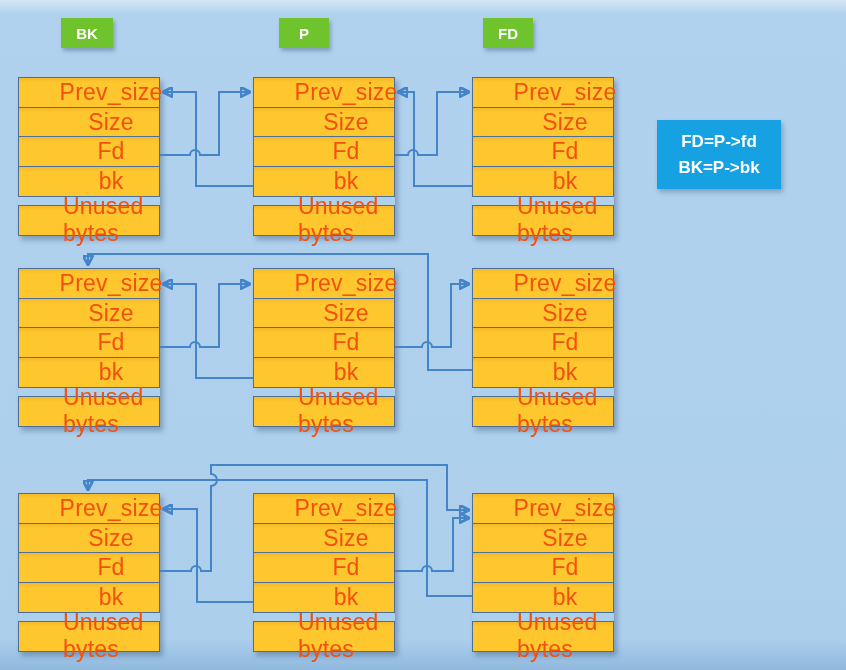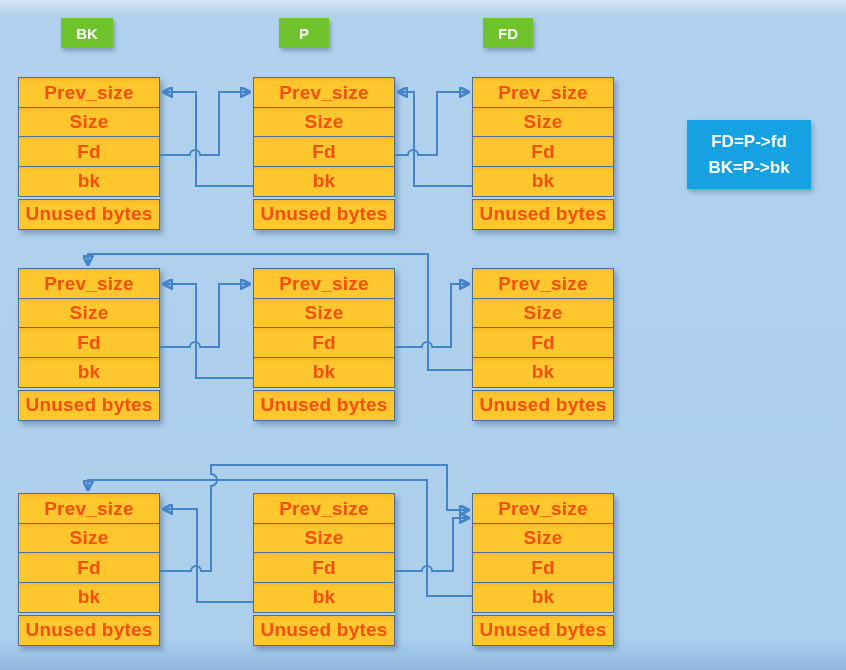--- a/index.html
+++ b/index.html
@@ -20,28 +20,29 @@
   .chunk{
     position:absolute;width:142px;
     box-shadow:3px 4px 5px rgba(70,95,130,.45);
   }
   .cell{
     box-sizing:border-box;
     height:31px;width:142px;
     margin-top:-1.5px;
     background:linear-gradient(180deg,#f5b92b 0px,#ffc72e 5px,#ffc72e 100%);
     border:1.5px solid #4c6e97;
-    color:#f2500f;font-weight:bold;font-size:19px;
+    color:#f2500f;font-weight:normal;font-size:23px;
     display:flex;align-items:center;justify-content:center;
     letter-spacing:.2px;
+    padding-left:44px;
   }
   .cell.first{margin-top:0;}
-  .cell.last{margin-top:2px;}
+  .cell.last{margin-top:8px;}
   .op-box{
-    position:absolute;left:687px;width:124px;height:69px;
+    position:absolute;left:657px;width:124px;height:69px;
     background:#16a1e3;
     color:#fff;font-weight:bold;font-size:17px;
     display:flex;flex-direction:column;align-items:center;justify-content:center;
     line-height:26px;
     box-shadow:2px 3px 5px rgba(70,95,130,.45);
   }
   svg.arrows{position:absolute;left:0;top:0;pointer-events:none;}
   svg.arrows path{stroke:#4484c8;stroke-width:2;fill:none;}
 </style>
 </head>

